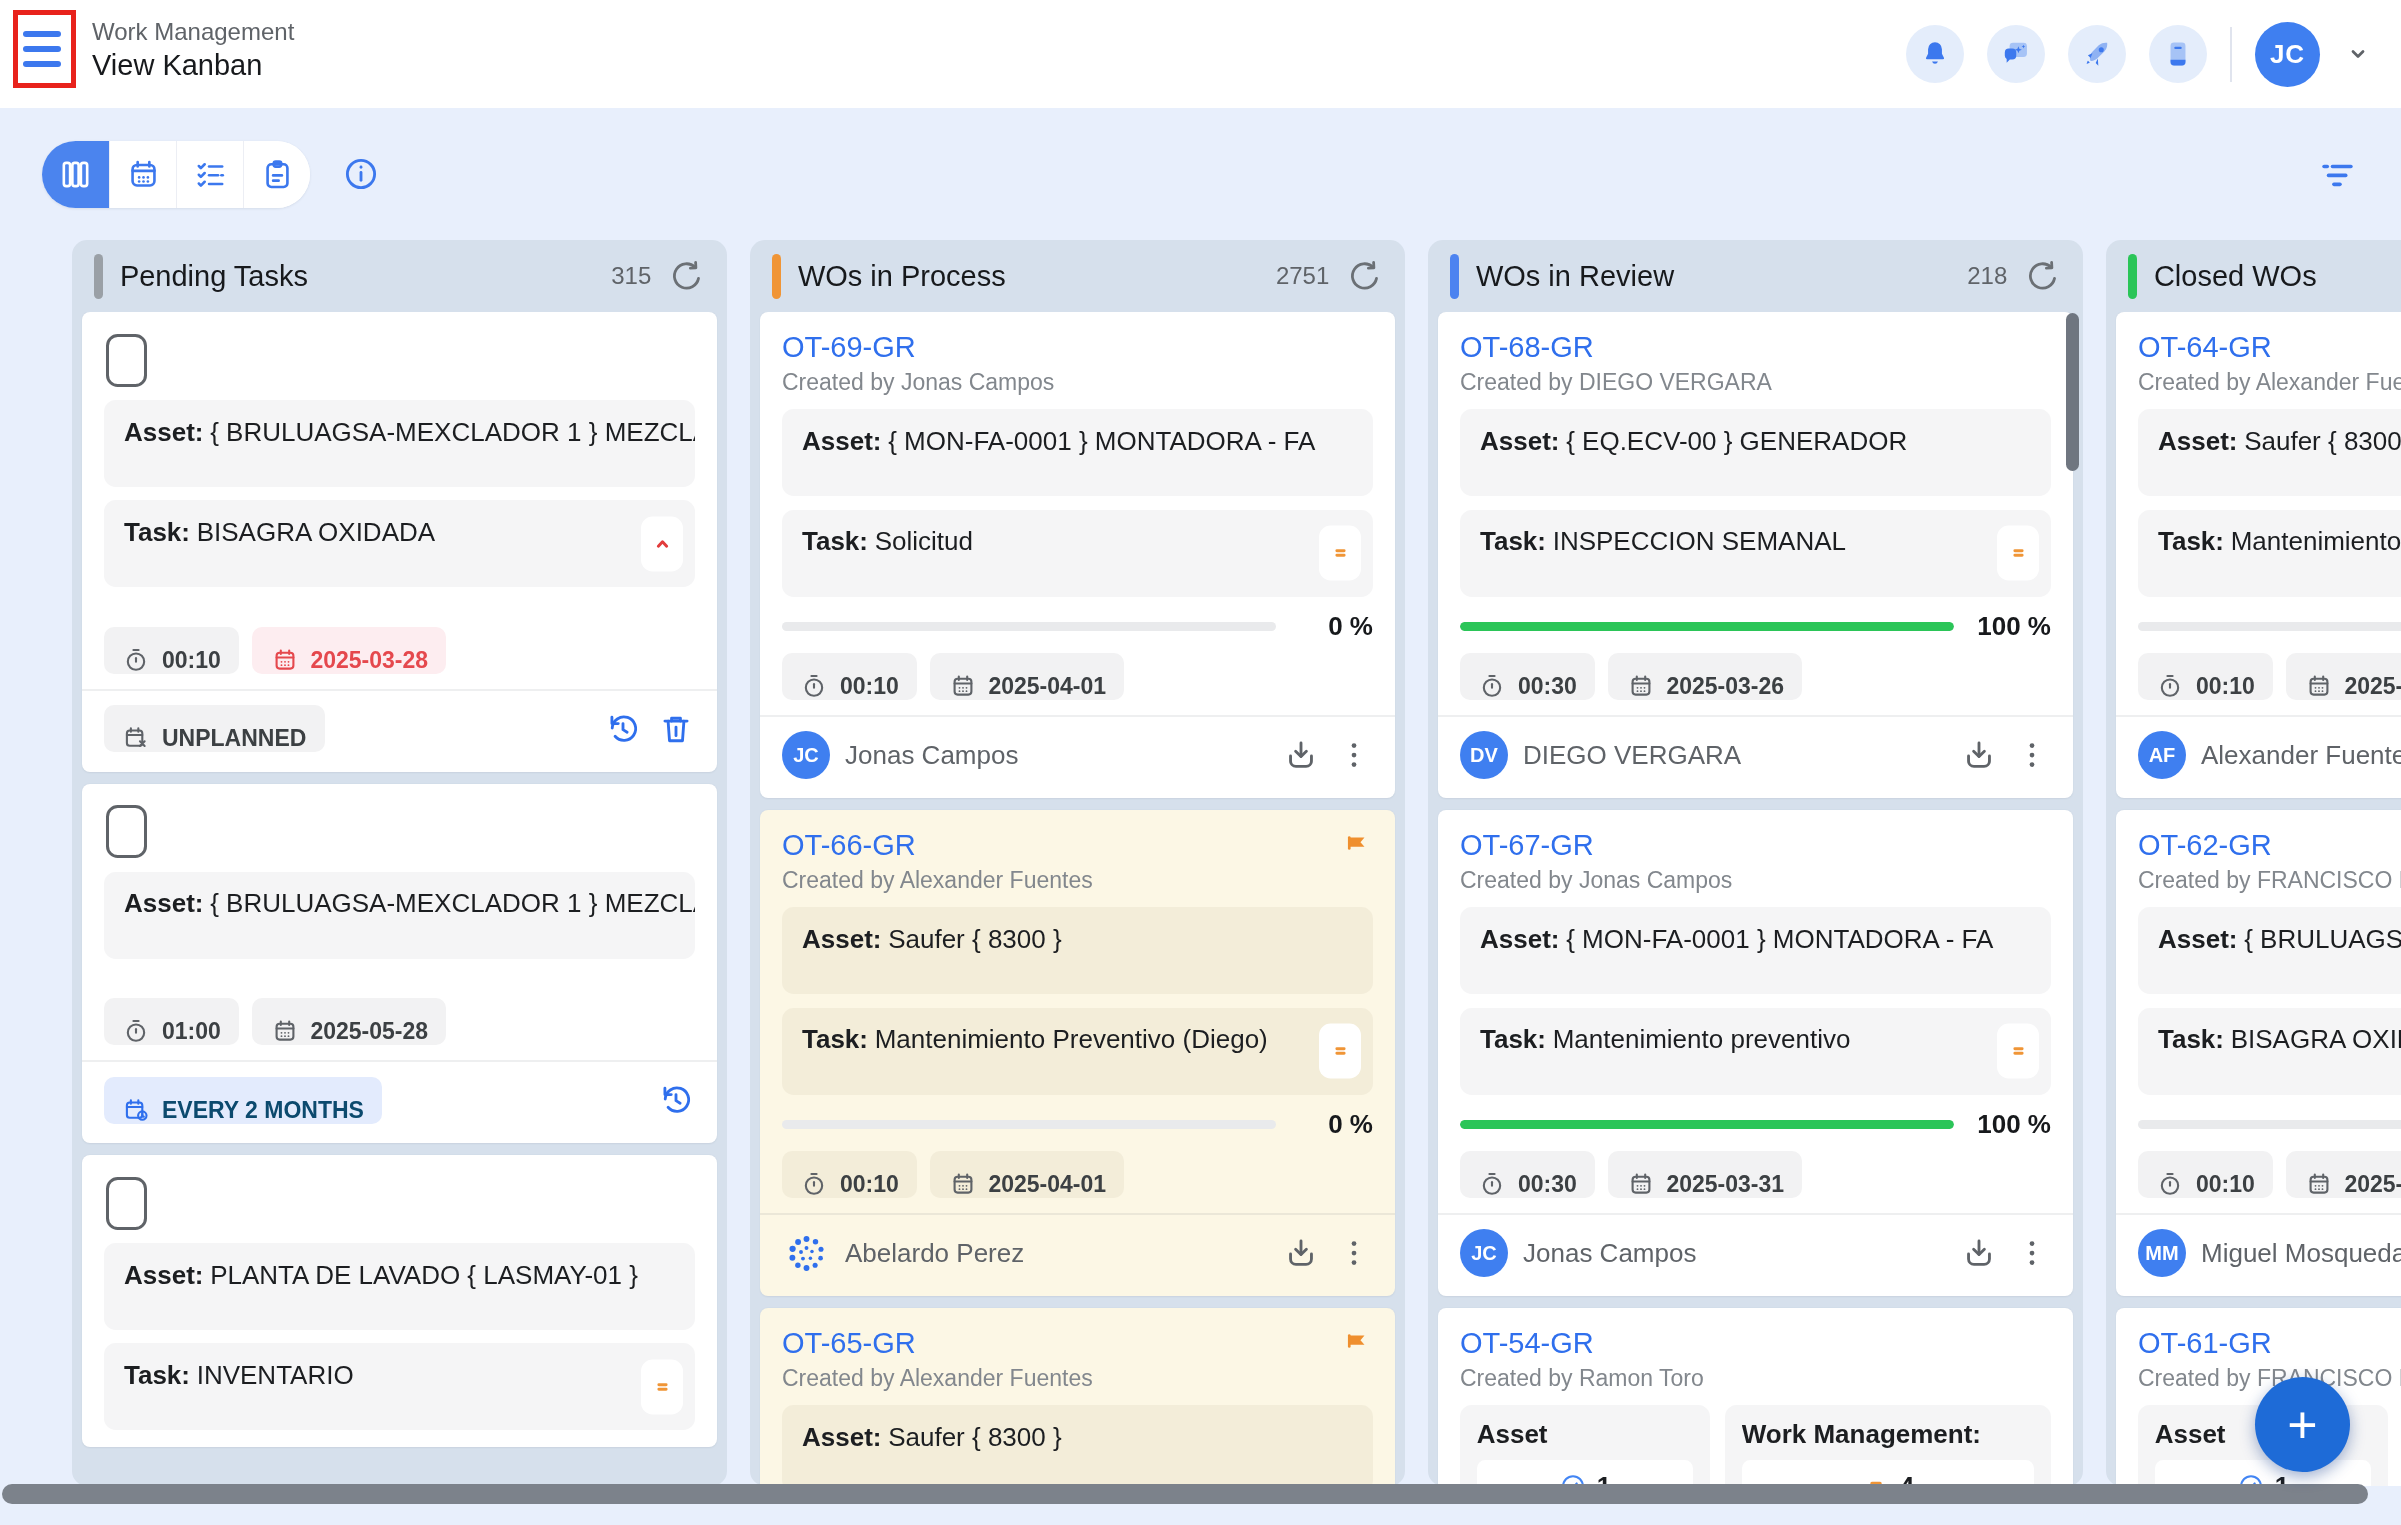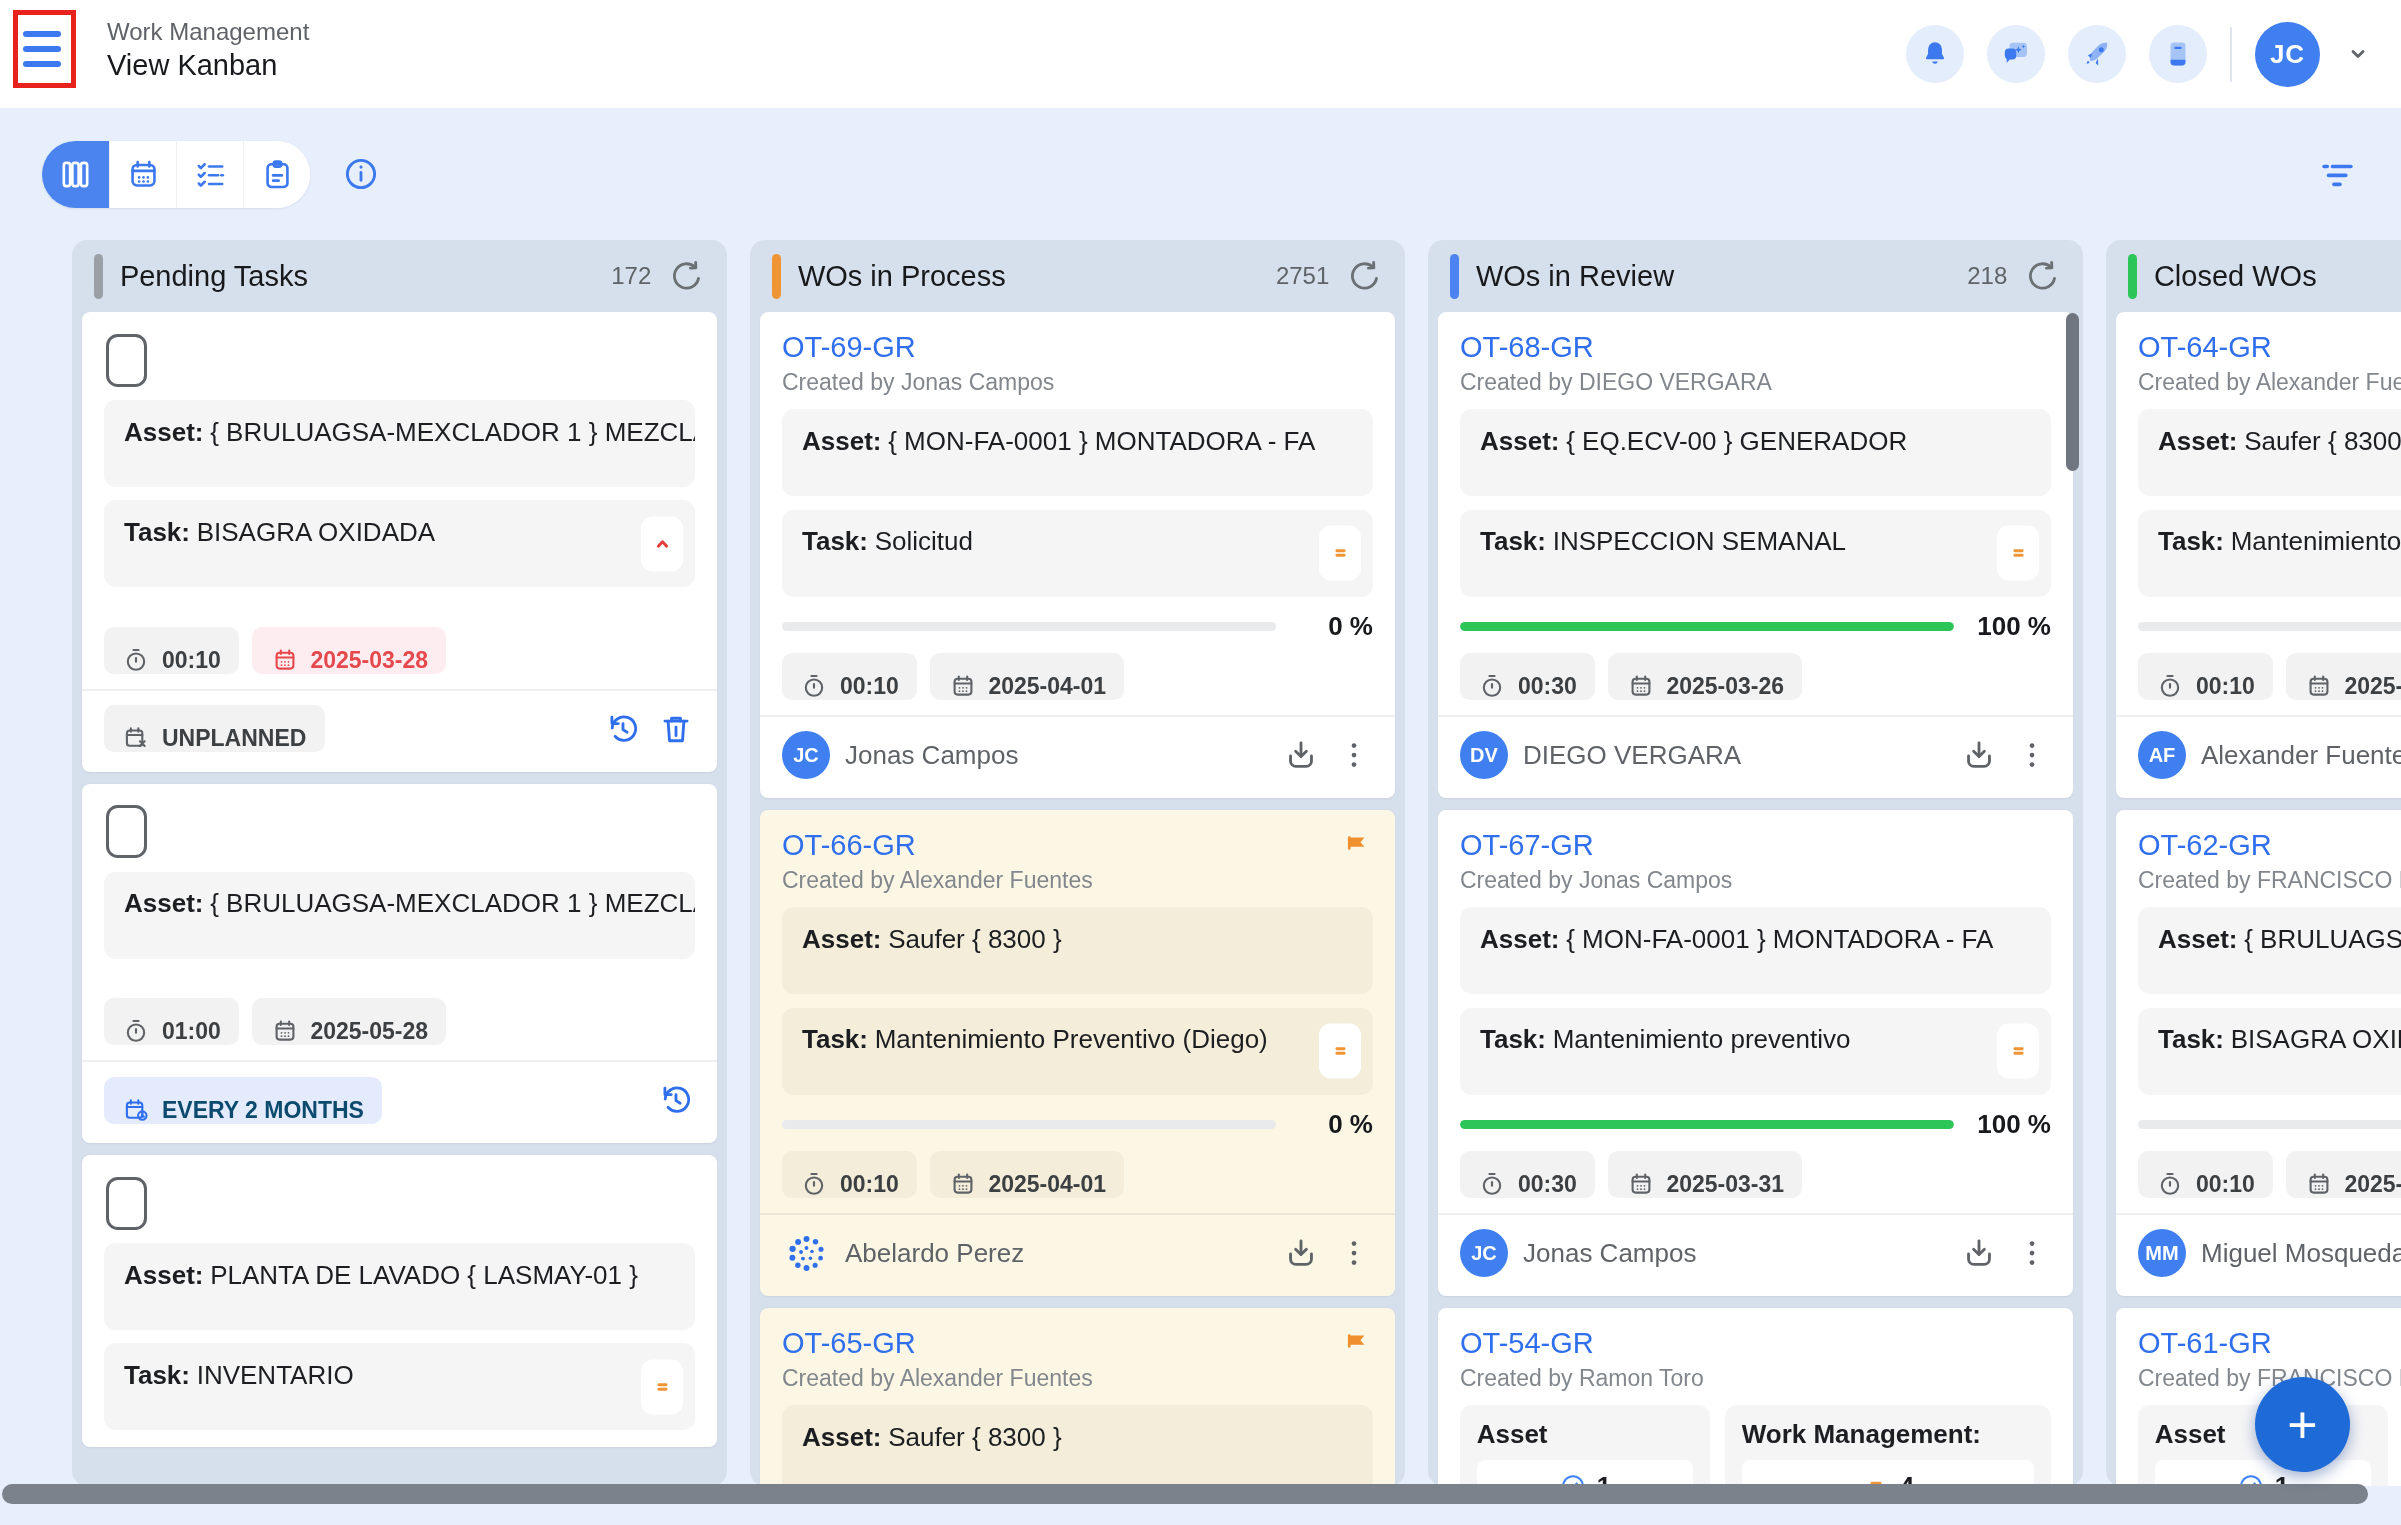--- a/index.html
+++ b/index.html
@@ -6,21 +6,21 @@
   #app{position:relative;width:2401px;height:1526px;overflow:hidden;
        font-family:"Liberation Sans",sans-serif;color:#1c1e21;}
 
   
   #topbar{position:absolute;top:0;left:0;right:0;height:108px;background:#ffffff;}
   #menu-annotation{position:absolute;left:13.3px;top:10px;width:63px;height:78px;
        border:5.8px solid #e8221c;box-sizing:border-box;z-index:20;}
   #menu-btn{position:absolute;left:20px;top:18.3px;width:50px;height:62px;background:#fff;
        border:none;display:flex;flex-direction:column;justify-content:center;gap:9.2px;cursor:pointer;padding:0 3.3px;}
   #menu-btn span{display:block;height:5.8px;border-radius:3.3px;background:#3c78ee;width:38px;}
-  #title-block{position:absolute;left:92px;top:18.3px;margin-left:15px;}
+  #title-block{position:absolute;left:92px;top:18.3px;}
   #app-title{font-size:24px;color:#5f6368;line-height:28px;}
   #page-title{font-size:29px;color:#17191c;line-height:38px;}
   #topbar-right{position:absolute;right:28px;top:0;height:108px;display:flex;align-items:center;gap:23px;}
   .circ-btn{width:58px;height:58px;border-radius:50%;background:#e4edfb;border:none;display:flex;
        align-items:center;justify-content:center;cursor:pointer;padding:0;}
   .circ-btn svg{width:32px;height:32px;}
   #tb-divider{width:1.7px;height:55px;background:#e0e4ee;}
   #avatar{width:65px;height:65px;border-radius:50%;background:#3f7ff0;color:#fff;font-size:26px;
        font-weight:bold;display:flex;align-items:center;justify-content:center;cursor:pointer;letter-spacing:0.8px;}
   #avatar-chevron svg{width:30px;height:30px;}
@@ -217,21 +217,21 @@
           <path d="M10 17.5h3.4"></path>
       </svg>
     </button>
   </div>
 
   <div id="board">
       <section class="column">
     <div class="col-head">
       <div class="accent" style="background:#9aa0a6"></div>
       <div class="col-title">Pending Tasks</div>
-      <div class="col-count">172</div>
+      <div class="col-count">315</div>
       <button class="col-refresh">
             <svg viewBox="0 0 24 24" fill="none" stroke="currentColor" stroke-width="1.8" stroke-linecap="round" stroke-linejoin="round">
               <path d="M19.8 13.2A7.9 7.9 0 1 1 17.6 6"></path>
               <path d="M17.9 2.8l.2 3.6-3.6.2"></path>
             </svg>
           </button>
     </div>
     <div class="cards">
       <div class="card">
     <div class="checkbox"></div>

